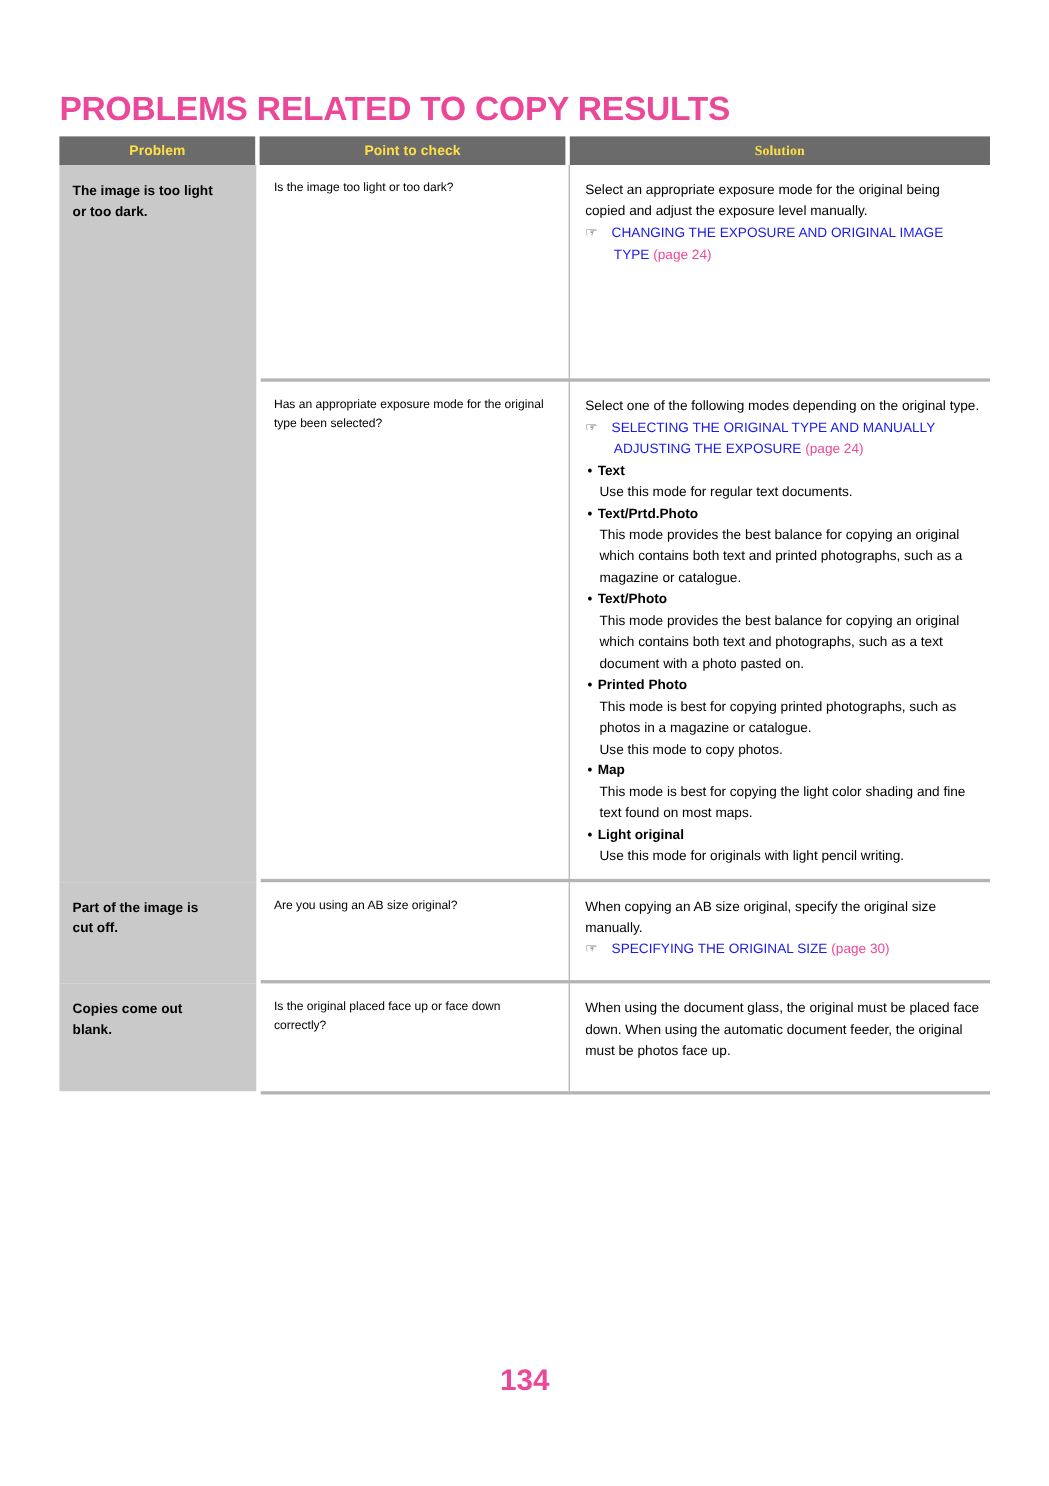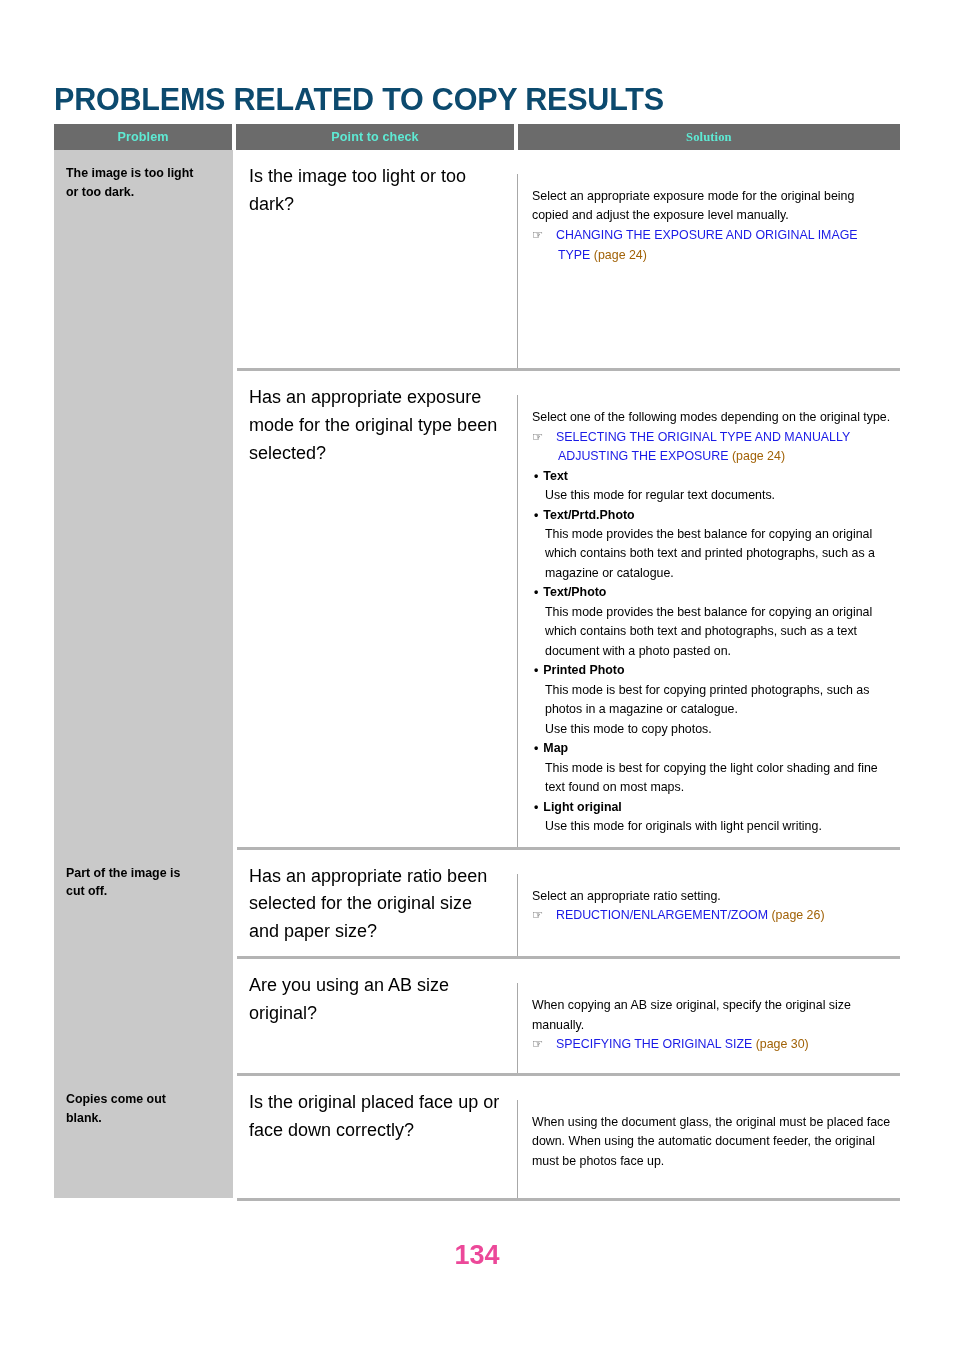--- a/index.html
+++ b/index.html
@@ -23,39 +23,39 @@
   }
 
   
   .page-title {
     position: absolute;
     left: 54px;
     top: 62px;
     font-size: 30.5px;
     font-weight: bold;
     letter-spacing: -0.2px;
-    color: #0c4a6e;
+    color: #ec4899;
     white-space: nowrap;
   }
 
   
   .tbl {
     position: absolute;
     left: 54px;
     top: 124px;
     width: 846px;
   }
   .thead {
     display: flex;
     gap: 4px;
     height: 26px;
   }
   .th {
     background: #6b6b6b;
-    color: #5eead4;
+    color: #fde047;
     font-size: 12.6px;
     font-weight: bold;
     display: flex;
     align-items: center;
     justify-content: center;
     letter-spacing: 0.1px;
   }
   .th-problem   { width: 179px; }
   .th-point     { width: 279px; }
   .th-solution  { width: 384px; font-family: Liberation Serif, serif; }
@@ -111,34 +111,33 @@
     left: 0;
     top: -3px;
     width: 663px;
     height: 3px;
     background: #b4b4b4;
   }
   .point-cell {
     width: 279px;
     box-sizing: border-box;
     padding: 13px 16px 13px 12px;
-    font-size: 18px;
+    font-size: 11px;
     line-height: 1.55;
     flex: 0 0 279px;
   }
   .solution-cell {
     width: 384px;
     box-sizing: border-box;
     padding: 13px 8px 13px 14px;
     font-size: 12.4px;
     line-height: 1.57;
     border-left: 1px solid #a8a8a8;
     margin-left: 1px;
     flex: 0 0 384px;
-    margin-top: 24px;
   }
 
   
   .spacer-a { height: 93px; }
   .spacer-c { height: 70px; }
 
   
   .sol-p { margin: 0; }
   .ref-line {
     margin: 0;
@@ -148,21 +147,21 @@
   }
   .ref-line .hand {
     display: inline-block;
     width: 20px;
     text-indent: 0;
     color: #111111;
     font-size: 12.5px;
     margin-right: 4px;
   }
   .ref-line .reftext { color: #1a1ae6; }
-  .ref-line .pageno { color: #a16207; }
+  .ref-line .pageno { color: #ec4899; }
 
   .mode-list {
     margin: 0;
     padding: 0;
     list-style: none;
   }
   .mode-list li { margin: 0; }
   .mode-name {
     font-weight: bold;
     padding-left: 13px;
@@ -258,28 +257,20 @@
         </div>
       </div>
 
       <div class="group">
         <div class="problem-cell">
           <div>Part of the image is</div>
           <div>cut off.</div>
         </div>
         <div class="rows-wrap">
 
-          <div class="row">
-            <div class="point-cell">Has an appropriate ratio been selected for the original size and paper size?</div>
-            <div class="solution-cell">
-              <p class="sol-p">Select an appropriate ratio setting.</p>
-              <p class="ref-line"><span class="hand">☞</span><span class="reftext">REDUCTION/ENLARGEMENT/ZOOM</span> <span class="pageno">(page 26)</span></p>
-              <div class="spacer-c" style="height:8px"></div>
-            </div>
-          </div>
 
           <div class="row">
             <div class="point-cell">Are you using an AB size original?</div>
             <div class="solution-cell">
               <p class="sol-p">When copying an AB size original, specify the original size manually.</p>
               <p class="ref-line"><span class="hand">☞</span><span class="reftext">SPECIFYING THE ORIGINAL SIZE</span> <span class="pageno">(page 30)</span></p>
               <div class="spacer-c" style="height:8px"></div>
             </div>
           </div>
 

